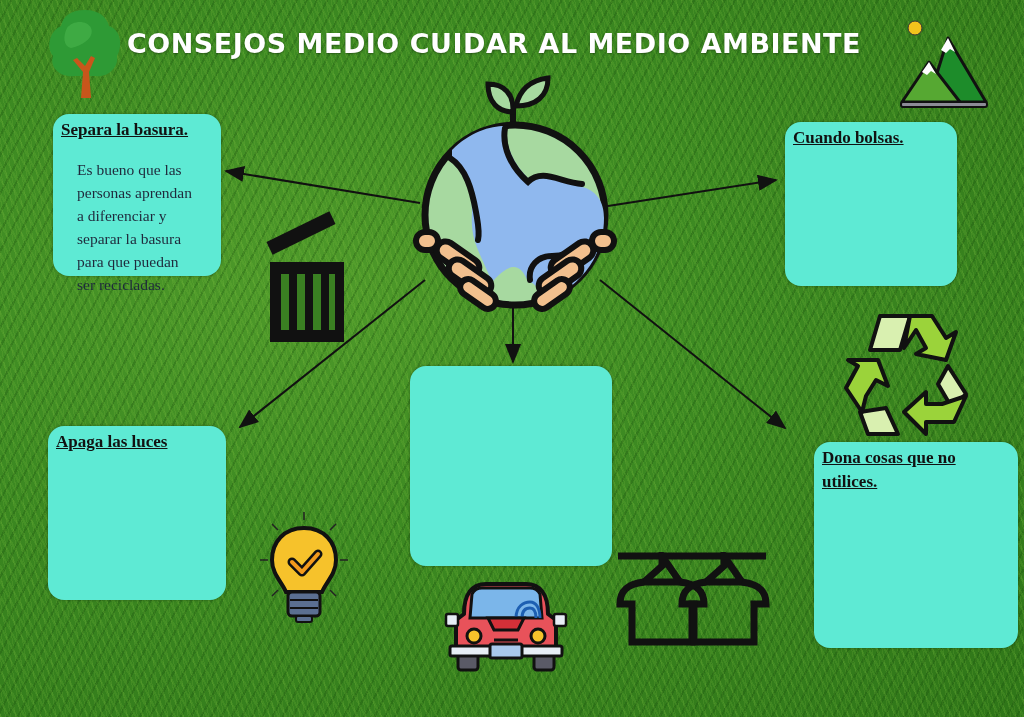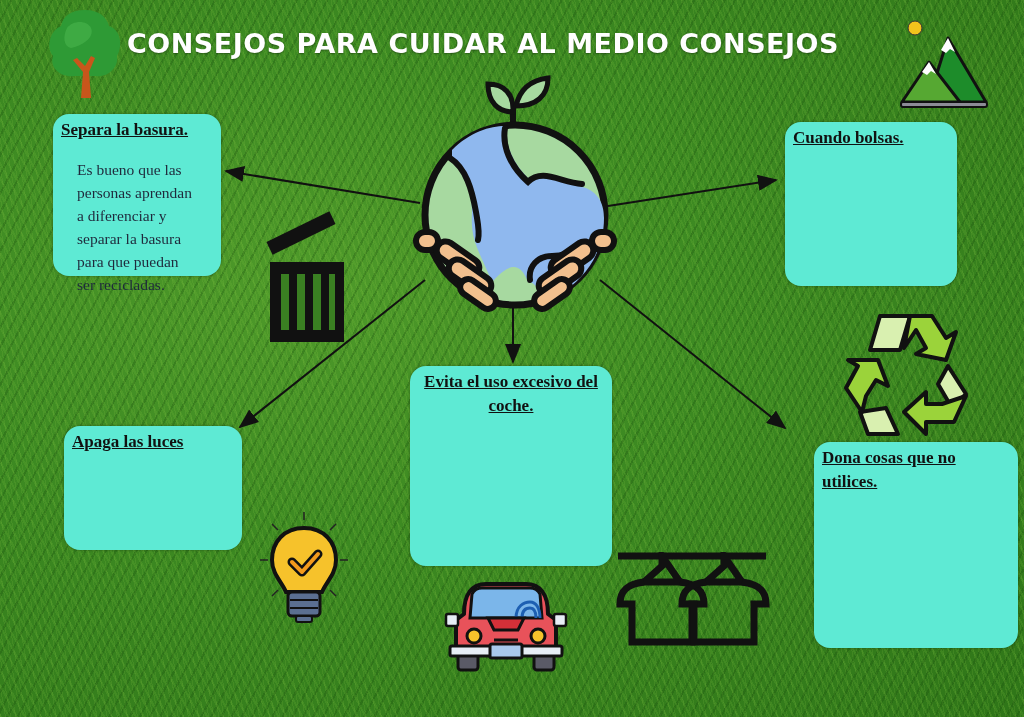--- a/index.html
+++ b/index.html
@@ -42,21 +42,21 @@
   <line x1="513" y1="298" x2="513" y2="362" stroke="#111" stroke-width="2" marker-end="url(#ah)"></line>
   <line x1="600" y1="280" x2="785" y2="428" stroke="#111" stroke-width="2" marker-end="url(#ah)"></line>
 </svg>
 
 <svg class="icon" style="left:45px;top:6px" width="80" height="94" viewBox="0 0 80 94">
   <path d="M40 4 C55 4 62 12 64 20 C76 24 78 40 72 50 C74 62 62 72 50 70 L30 70 C16 72 4 62 8 50 C0 40 6 24 16 20 C18 10 26 4 40 4 Z" fill="#2e9a35"></path>
   <path d="M22 22 C28 14 42 14 46 22 C50 32 36 40 26 42 C18 40 18 30 22 22 Z" fill="#46b04a" opacity="0.7"></path>
   <path d="M36 92 L38 66 L28 54 L32 52 L40 60 L46 50 L50 52 L44 66 L46 92 Z" fill="#c8561b"></path>
 </svg>
 
-<div class="title">CONSEJOS PARA CUIDAR AL MEDIO CONSEJOS</div>
+<div class="title">CONSEJOS MEDIO CUIDAR AL MEDIO AMBIENTE</div>
 
 <svg class="icon" style="left:898px;top:18px" width="92" height="94" viewBox="0 0 92 94">
   <circle cx="17" cy="10" r="7" fill="#f2c31c" stroke="#333" stroke-width="1"></circle>
   <path d="M50 20 L88 84 L30 84 Z" fill="#1d8c2a" stroke="#111" stroke-width="3" stroke-linejoin="round"></path>
   <path d="M50 20 L57 34 L52 31 L48 35 L43 32 Z" fill="#fff"></path>
   <path d="M31 44 L62 84 L4 84 Z" fill="#56a832" stroke="#111" stroke-width="3" stroke-linejoin="round"></path>
   <path d="M31 44 L38 56 L33 53 L29 57 L24 54 Z" fill="#fff"></path>
   <rect x="3" y="84" width="86" height="5" rx="2" fill="#8c8c96" stroke="#111" stroke-width="2"></rect>
 </svg>
 
@@ -154,22 +154,21 @@
 <div class="card" style="left:53px;top:114px;width:168px;height:162px">
   <h3>Separa la basura.</h3>
   <p>Es bueno que las personas aprendan a diferenciar  y separar la basura para que puedan ser recicladas.</p>
 </div>
 
 <div class="card" style="left:785px;top:122px;width:172px;height:164px">
   <h3>Cuando bolsas.</h3>
 </div>
 
 <div class="card" style="left:410px;top:366px;width:202px;height:200px">
-  <h3 class="c">Evita el uso excesivo del coche.</h3>
 </div>
 
-<div class="card" style="left:64px;top:426px;width:178px;height:124px">
+<div class="card" style="left:48px;top:426px;width:178px;height:174px">
   <h3>Apaga las luces</h3>
 </div>
 
 <div class="card" style="left:814px;top:442px;width:204px;height:206px">
   <h3>Dona cosas que no utilices.</h3>
 </div>
 
 </body></html>

